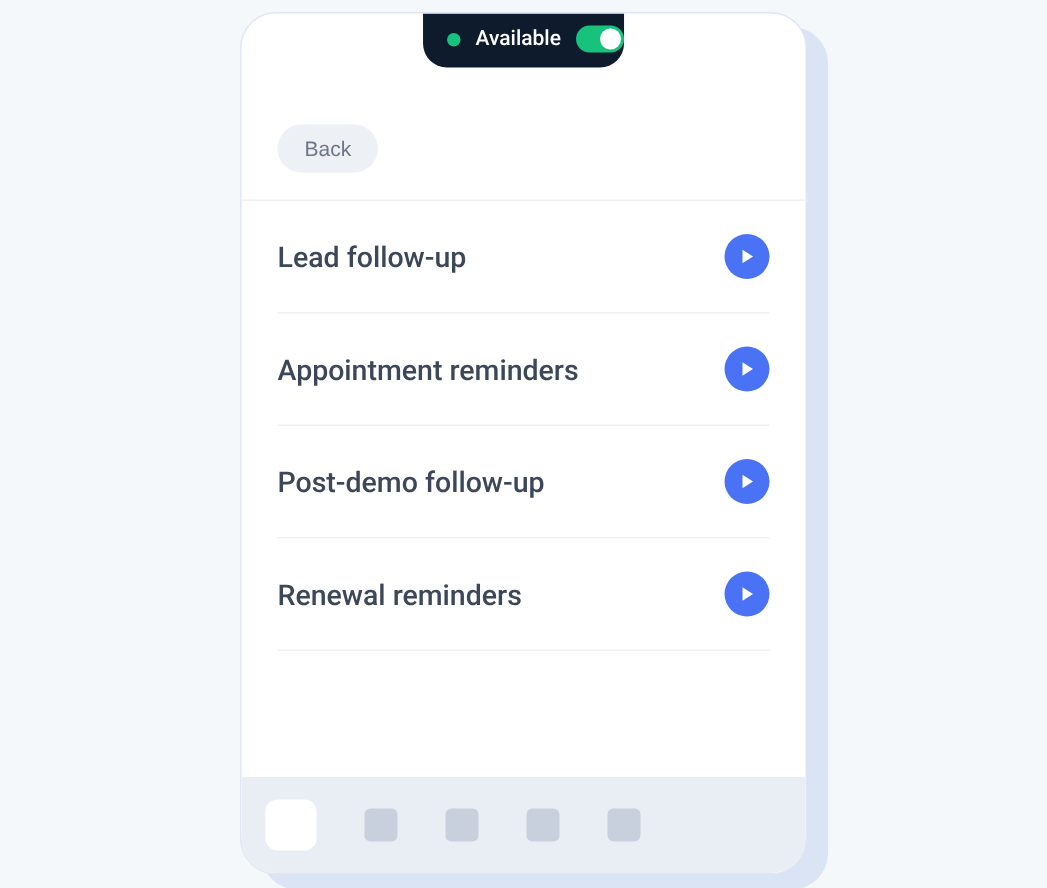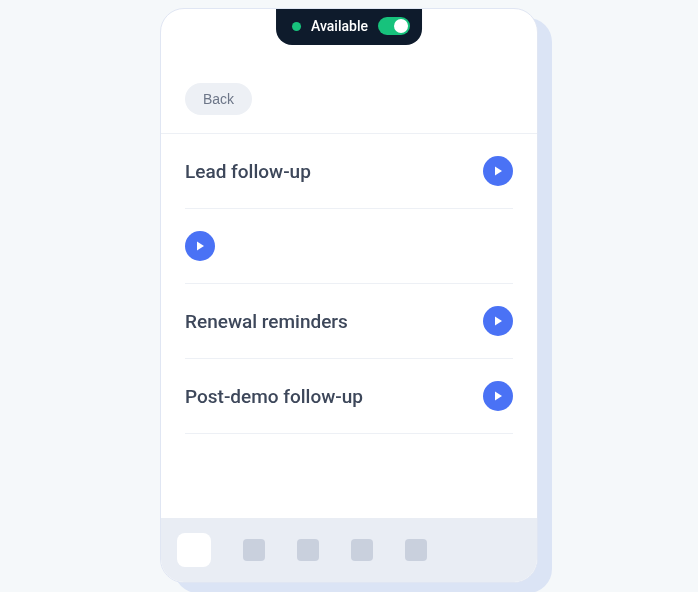--- a/index.html
+++ b/index.html
@@ -39,21 +39,21 @@
       flex-direction: column;
     }
     .status-pill {
       position: absolute;
       top: 0;
       left: 50%;
       transform: translateX(-50%);
       background: #0e1b2c;
       color: #ffffff;
       border-radius: 0 0 16px 16px;
-      padding: 8px 12px 10px 16px;
+      padding: 8px 0 10px 16px;
       display: flex;
       align-items: center;
       gap: 10px;
       font-size: 14px;
       font-weight: 500;
       z-index: 5;
     }
     .status-dot {
       width: 9px;
       height: 9px;
@@ -176,38 +176,39 @@
       <div class="row">
         <span class="row-label">Lead follow-up</span>
         <span class="play-btn">
           <svg width="12" height="12" viewBox="0 0 12 12">
               <path d="M3 1.5 L10 6 L3 10.5 Z" fill="#ffffff"></path>
             </svg>
         </span>
       </div>
 
       <div class="row">
+        <span class="row-label">Appointment reminders</span>
+        <span class="play-btn">
+          <svg width="12" height="12" viewBox="0 0 12 12">
+              <path d="M3 1.5 L10 6 L3 10.5 Z" fill="#ffffff"></path>
+            </svg>
+        </span>
+      </div>
+
+      <div class="row">
+        <span class="row-label">Post-demo follow-up</span>
         <span class="play-btn">
           <svg width="12" height="12" viewBox="0 0 12 12">
               <path d="M3 1.5 L10 6 L3 10.5 Z" fill="#ffffff"></path>
             </svg>
         </span>
       </div>
 
       <div class="row">
         <span class="row-label">Renewal reminders</span>
-        <span class="play-btn">
-          <svg width="12" height="12" viewBox="0 0 12 12">
-              <path d="M3 1.5 L10 6 L3 10.5 Z" fill="#ffffff"></path>
-            </svg>
-        </span>
-      </div>
-
-      <div class="row">
-        <span class="row-label">Post-demo follow-up</span>
         <span class="play-btn">
           <svg width="12" height="12" viewBox="0 0 12 12">
               <path d="M3 1.5 L10 6 L3 10.5 Z" fill="#ffffff"></path>
             </svg>
         </span>
       </div>
 
     </div>
 
     <div class="footer">

